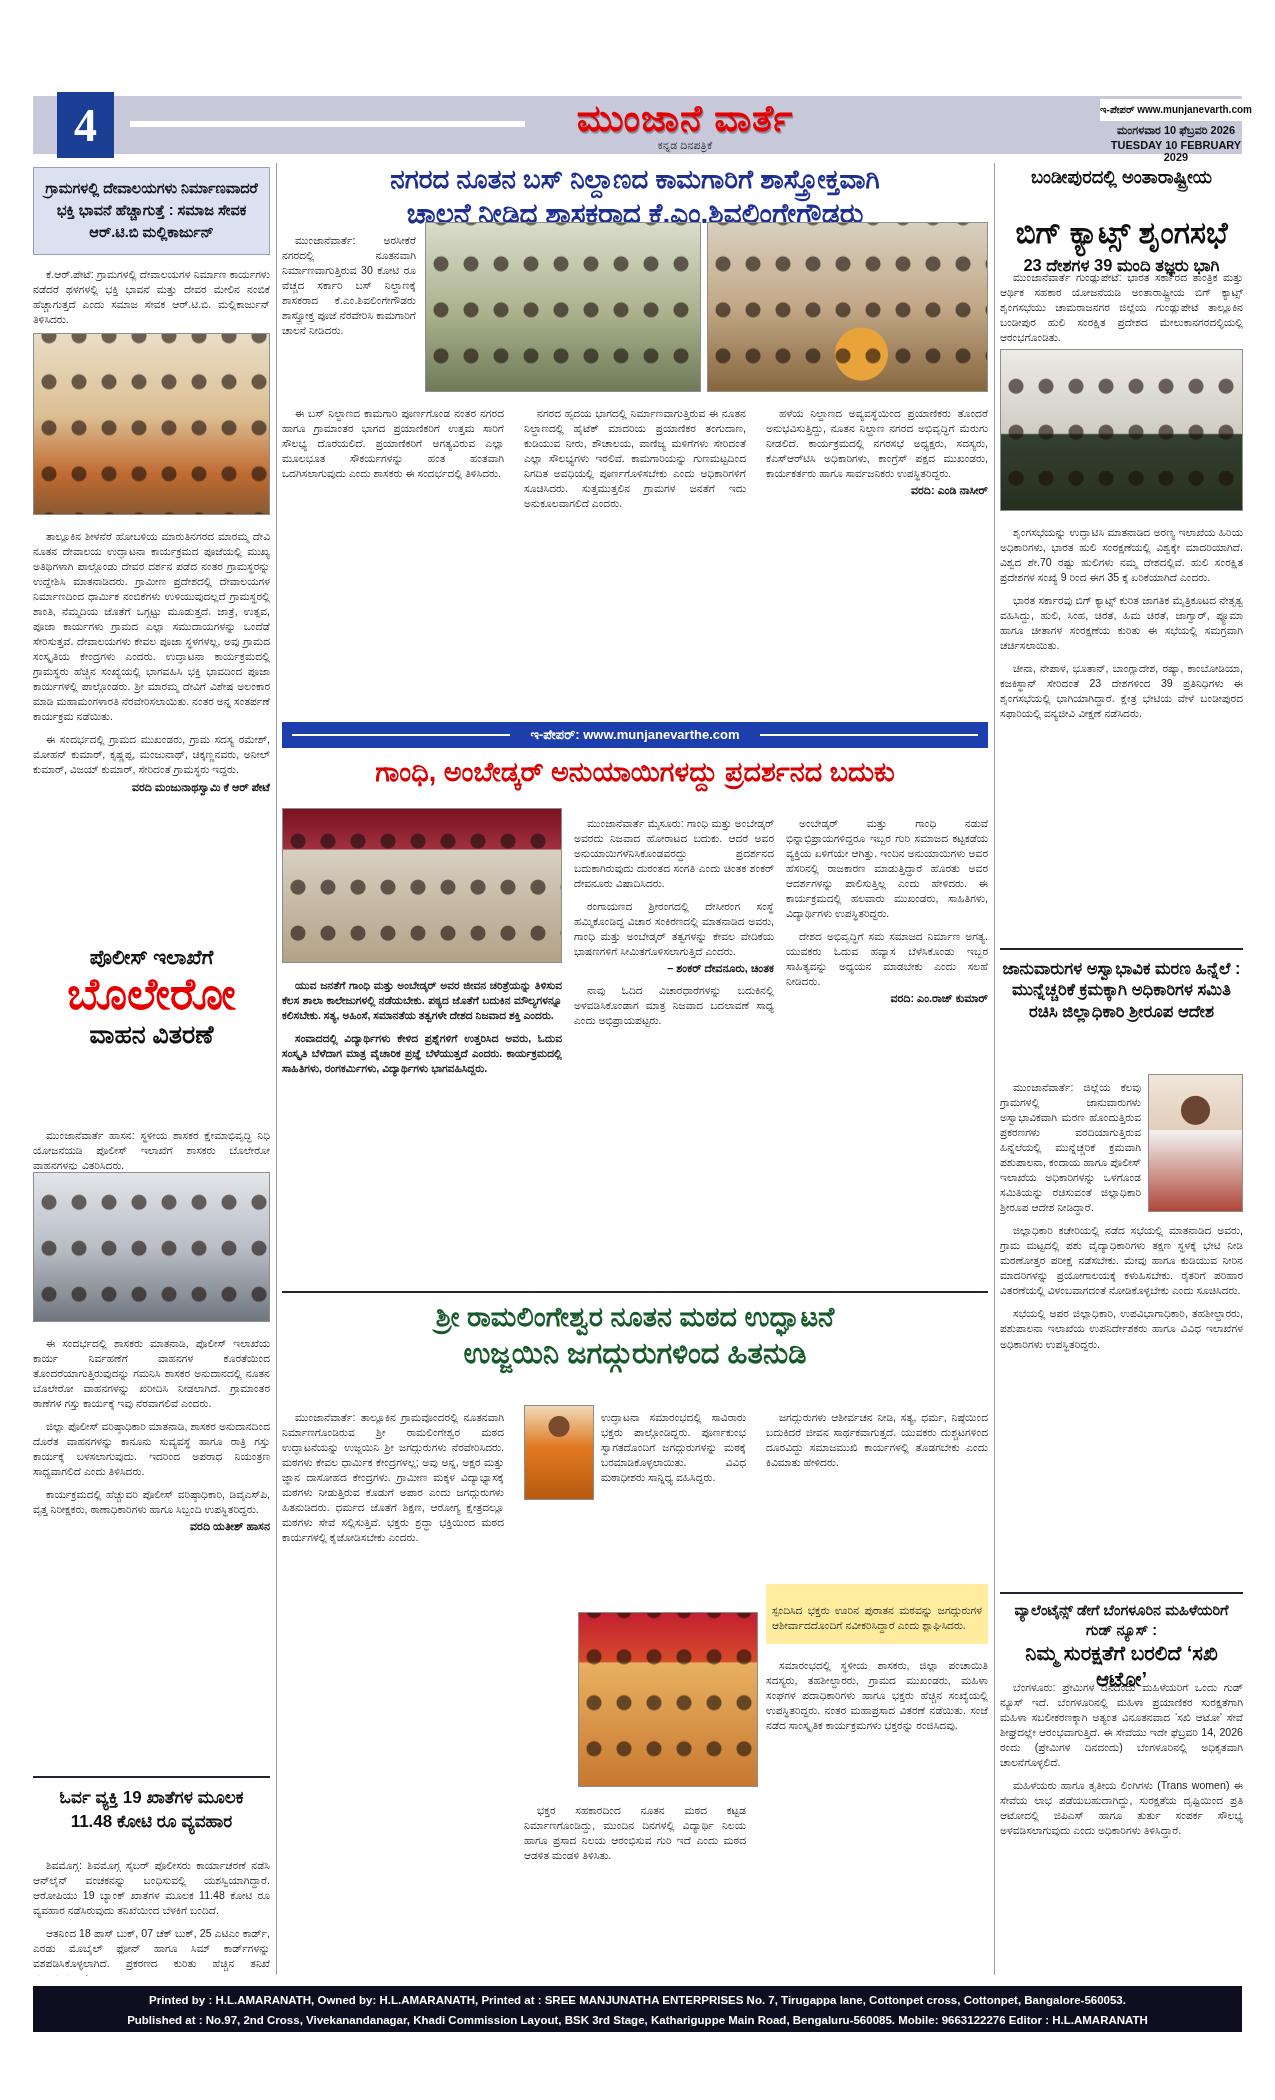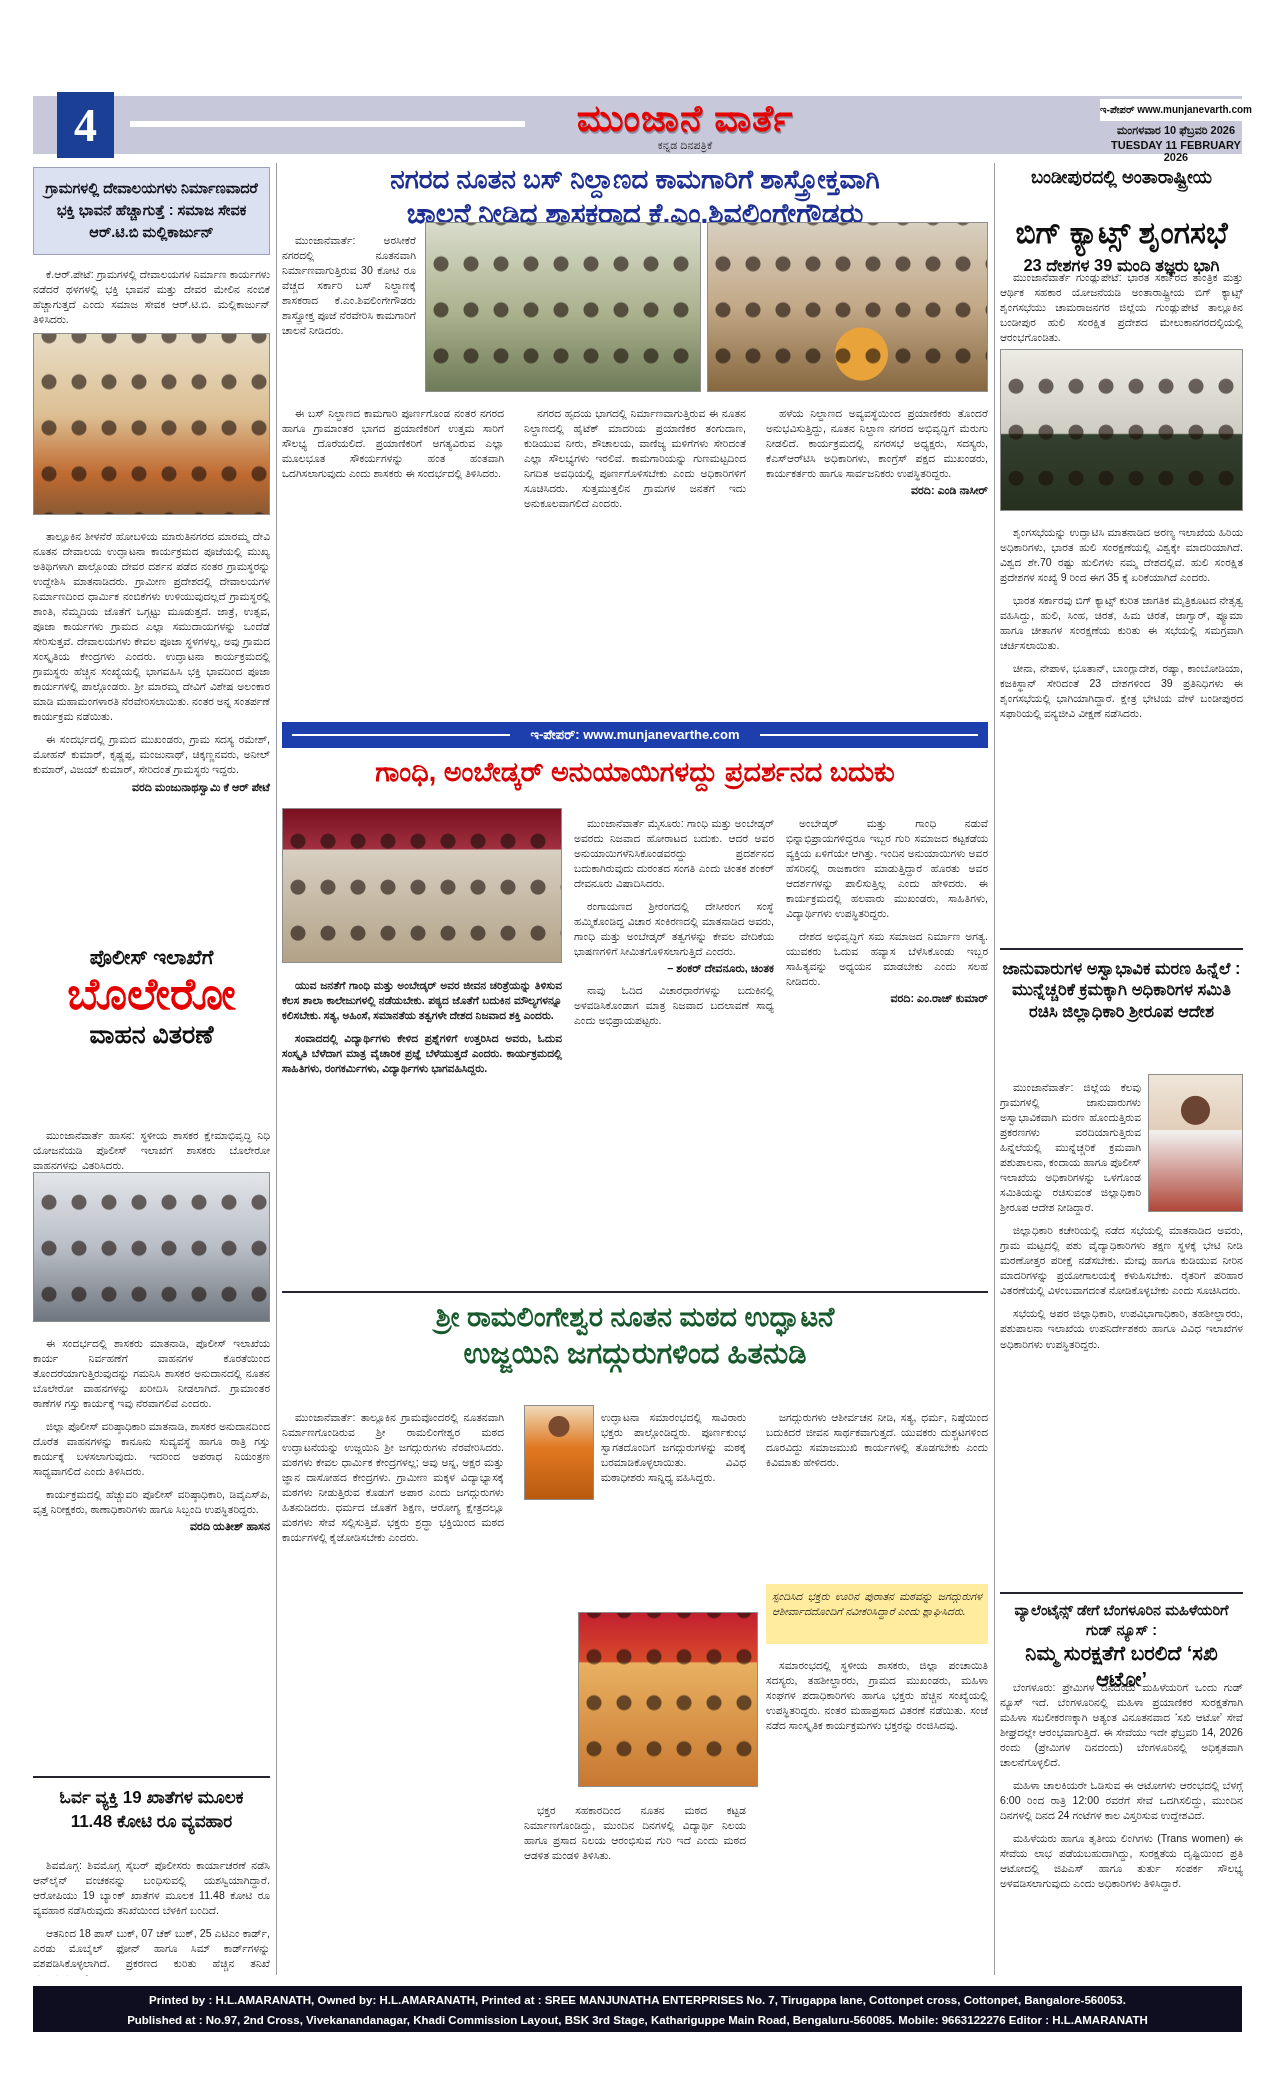--- a/index.html
+++ b/index.html
@@ -31,22 +31,22 @@
   .sz26{font-size:26px;} .sz28{font-size:28px;} .sz27{font-size:27px;} .sz29{font-size:29px;}
   .sz20{font-size:20px;} .sz44{font-size:44px;color:#e60000;line-height:1.1;}
   .sz25{font-size:25px;} .sz18{font-size:18px;} .sz30{font-size:30px;line-height:1.05;margin-top:28px;}
   .sz16{font-size:16.5px;} .sz17{font-size:17px;line-height:1.4;} .sz14{font-size:14.5px;line-height:1.4;}
   
   .col{overflow:hidden;}
   .para{font-size:10.6px;line-height:1.42;text-align:justify;color:#1b1b1b;margin:8px 0 3px;
         text-indent:13px;}
   .byline{font-weight:bold;font-size:11px;text-align:right;color:#111;margin-top:2px;}
   .quote{font-weight:bold;font-size:11px;text-align:right;color:#111;margin:3px 0;}
-  .yellowbox{background:#ffec9e;padding:5px 6px;box-sizing:border-box;font-size:10.6px;
-             line-height:1.4;text-align:justify;color:#1b1b1b;overflow:hidden;font-style:italic;}
+  .yellowbox{background:#ffec9e;padding:19px 6px;box-sizing:border-box;font-size:10.6px;
+             line-height:1.4;text-align:justify;color:#1b1b1b;overflow:hidden;}
   
   .banner{background:#1d3fae;color:#fff;font-weight:bold;font-size:13px;display:flex;
           align-items:center;justify-content:center;gap:10px;}
   .banner::before,.banner::after{content:"";flex:1;height:2px;background:#fff;margin:0 10px;}
   
   .photo{border:1px solid #8d8d8d;box-sizing:border-box;overflow:hidden;}
   .photo::before{content:"";position:absolute;inset:0;
      background-image:radial-gradient(circle at 50% 35%,rgba(28,16,10,.62) 7px,rgba(28,16,10,0) 8px);
      background-size:30px 46px;background-position:0 58%;}
   .nodots::before{display:none;}
@@ -79,21 +79,21 @@
 
   <div class="abs band" style="left:33px;top:96px;width:1209px;height:58px;"></div>
   <div class="abs whiteline" style="left:130px;top:121px;width:395px;height:6px;"></div>
   <div class="abs numbox" style="left:57px;top:92px;width:57px;height:66px;">
       <span>4</span>
     </div>
   <div class="abs masthead" style="left:520px;top:98px;width:330px;">ಮುಂಜಾನೆ ವಾರ್ತೆ</div>
   <div class="abs masthead-sub" style="left:520px;top:139px;width:330px;">ಕನ್ನಡ ದಿನಪತ್ರಿಕೆ</div>
   <div class="abs epaper" style="left:1100px;top:99px;width:152px;height:22px;">ಇ-ಪೇಪರ್ www.munjanevarth.com</div>
   <div class="abs hdate" style="left:1100px;top:124px;width:152px;">ಮಂಗಳವಾರ 10 ಫೆಬ್ರವರಿ 2026</div>
-  <div class="abs hdate" style="left:1100px;top:139px;width:152px;">TUESDAY 11 FEBRUARY 2026</div>
+  <div class="abs hdate" style="left:1100px;top:139px;width:152px;">TUESDAY 10 FEBRUARY 2029</div>
 
   <div class="abs vrule" style="left:276px;top:163px;height:1812px;"></div>
   <div class="abs vrule" style="left:994px;top:163px;height:1812px;"></div>
 
   <div class="abs hl-box" style="left:33px;top:167px;width:237px;height:88px;">ಗ್ರಾಮಗಳಲ್ಲಿ ದೇವಾಲಯಗಳು ನಿರ್ಮಾಣವಾದರೆ ಭಕ್ತಿ ಭಾವನೆ ಹೆಚ್ಚಾಗುತ್ತೆ : ಸಮಾಜ ಸೇವಕ ಆರ್.ಟಿ.ಬಿ ಮಲ್ಲಿಕಾರ್ಜುನ್</div>
   <div class="abs col" style="left:33px;top:259px;width:237px;height:72px;">
     <p class="para">ಕೆ.ಆರ್.ಪೇಟೆ: ಗ್ರಾಮಗಳಲ್ಲಿ ದೇವಾಲಯಗಳ ನಿರ್ಮಾಣ ಕಾರ್ಯಗಳು ನಡೆದರೆ ಥಳಗಳಲ್ಲಿ ಭಕ್ತಿ ಭಾವನೆ ಮತ್ತು ದೇವರ ಮೇಲಿನ ನಂಬಿಕೆ ಹೆಚ್ಚಾಗುತ್ತದೆ ಎಂದು ಸಮಾಜ ಸೇವಕ ಆರ್.ಟಿ.ಬಿ. ಮಲ್ಲಿಕಾರ್ಜುನ್ ತಿಳಿಸಿದರು.</p>
   </div>
   <div class="abs photo ph-temple" style="left:33px;top:333px;width:237px;height:182px;"></div>
   <div class="abs col" style="left:33px;top:521px;width:237px;height:400px;">
@@ -220,21 +220,20 @@
     <p class="para">ಮುಂಜಾನೆವಾರ್ತೆ: ಜಿಲ್ಲೆಯ ಕೆಲವು ಗ್ರಾಮಗಳಲ್ಲಿ ಜಾನುವಾರುಗಳು ಅಸ್ವಾಭಾವಿಕವಾಗಿ ಮರಣ ಹೊಂದುತ್ತಿರುವ ಪ್ರಕರಣಗಳು ವರದಿಯಾಗುತ್ತಿರುವ ಹಿನ್ನೆಲೆಯಲ್ಲಿ ಮುನ್ನೆಚ್ಚರಿಕೆ ಕ್ರಮವಾಗಿ ಪಶುಪಾಲನಾ, ಕಂದಾಯ ಹಾಗೂ ಪೊಲೀಸ್ ಇಲಾಖೆಯ ಅಧಿಕಾರಿಗಳನ್ನು ಒಳಗೊಂಡ ಸಮಿತಿಯನ್ನು ರಚಿಸುವಂತೆ ಜಿಲ್ಲಾಧಿಕಾರಿ ಶ್ರೀರೂಪ ಆದೇಶ ನೀಡಿದ್ದಾರೆ.</p>
     <p class="para">ಜಿಲ್ಲಾಧಿಕಾರಿ ಕಚೇರಿಯಲ್ಲಿ ನಡೆದ ಸಭೆಯಲ್ಲಿ ಮಾತನಾಡಿದ ಅವರು, ಗ್ರಾಮ ಮಟ್ಟದಲ್ಲಿ ಪಶು ವೈದ್ಯಾಧಿಕಾರಿಗಳು ತಕ್ಷಣ ಸ್ಥಳಕ್ಕೆ ಭೇಟಿ ನೀಡಿ ಮರಣೋತ್ತರ ಪರೀಕ್ಷೆ ನಡೆಸಬೇಕು. ಮೇವು ಹಾಗೂ ಕುಡಿಯುವ ನೀರಿನ ಮಾದರಿಗಳನ್ನು ಪ್ರಯೋಗಾಲಯಕ್ಕೆ ಕಳುಹಿಸಬೇಕು. ರೈತರಿಗೆ ಪರಿಹಾರ ವಿತರಣೆಯಲ್ಲಿ ವಿಳಂಬವಾಗದಂತೆ ನೋಡಿಕೊಳ್ಳಬೇಕು ಎಂದು ಸೂಚಿಸಿದರು.</p>
     <p class="para">ಸಭೆಯಲ್ಲಿ ಅಪರ ಜಿಲ್ಲಾಧಿಕಾರಿ, ಉಪವಿಭಾಗಾಧಿಕಾರಿ, ತಹಶೀಲ್ದಾರರು, ಪಶುಪಾಲನಾ ಇಲಾಖೆಯ ಉಪನಿರ್ದೇಶಕರು ಹಾಗೂ ವಿವಿಧ ಇಲಾಖೆಗಳ ಅಧಿಕಾರಿಗಳು ಉಪಸ್ಥಿತರಿದ್ದರು.</p>
   </div>
 
   <div class="abs hrule" style="left:1000px;top:1592px;width:243px;"></div>
   <div class="abs hl-black sz14" style="left:1000px;top:1600px;width:243px;">ವ್ಯಾಲೆಂಟೈನ್ಸ್ ಡೇಗೆ ಬೆಂಗಳೂರಿನ ಮಹಿಳೆಯರಿಗೆ ಗುಡ್ ನ್ಯೂಸ್ :</div>
   <div class="abs hl-black sz20" style="left:1000px;top:1640px;width:243px;">ನಿಮ್ಮ ಸುರಕ್ಷತೆಗೆ ಬರಲಿದೆ ‘ಸಖಿ ಆಟೋ’</div>
   <div class="abs col" style="left:1000px;top:1672px;width:243px;height:306px;">
     <p class="para">ಬೆಂಗಳೂರು: ಪ್ರೇಮಿಗಳ ದಿನದಂದು ಮಹಿಳೆಯರಿಗೆ ಒಂದು ಗುಡ್ ನ್ಯೂಸ್ ಇದೆ. ಬೆಂಗಳೂರಿನಲ್ಲಿ ಮಹಿಳಾ ಪ್ರಯಾಣಿಕರ ಸುರಕ್ಷತೆಗಾಗಿ ಮಹಿಳಾ ಸಬಲೀಕರಣಕ್ಕಾಗಿ ಅತ್ಯಂತ ವಿನೂತನವಾದ ‘ಸಖಿ ಆಟೋ’ ಸೇವೆ ಶೀಘ್ರದಲ್ಲೇ ಆರಂಭವಾಗುತ್ತಿದೆ. ಈ ಸೇವೆಯು ಇದೇ ಫೆಬ್ರವರಿ 14, 2026 ರಂದು (ಪ್ರೇಮಿಗಳ ದಿನದಂದು) ಬೆಂಗಳೂರಿನಲ್ಲಿ ಅಧಿಕೃತವಾಗಿ ಚಾಲನೆಗೊಳ್ಳಲಿದೆ.</p>
-    <p class="para">ಮಹಿಳಾ ಚಾಲಕಿಯರೇ ಓಡಿಸುವ ಈ ಆಟೋಗಳು ಆರಂಭದಲ್ಲಿ ಬೆಳಗ್ಗೆ 6:00 ರಿಂದ ರಾತ್ರಿ 12:00 ರವರೆಗೆ ಸೇವೆ ಒದಗಿಸಲಿದ್ದು, ಮುಂದಿನ ದಿನಗಳಲ್ಲಿ ದಿನದ 24 ಗಂಟೆಗಳ ಕಾಲ ವಿಸ್ತರಿಸುವ ಉದ್ದೇಶವಿದೆ.</p>
     <p class="para">ಮಹಿಳೆಯರು ಹಾಗೂ ತೃತೀಯ ಲಿಂಗಿಗಳು (Trans women) ಈ ಸೇವೆಯ ಲಾಭ ಪಡೆಯಬಹುದಾಗಿದ್ದು, ಸುರಕ್ಷತೆಯ ದೃಷ್ಟಿಯಿಂದ ಪ್ರತಿ ಆಟೋದಲ್ಲಿ ಜಿಪಿಎಸ್ ಹಾಗೂ ತುರ್ತು ಸಂಪರ್ಕ ಸೌಲಭ್ಯ ಅಳವಡಿಸಲಾಗುವುದು ಎಂದು ಅಧಿಕಾರಿಗಳು ತಿಳಿಸಿದ್ದಾರೆ.</p>
   </div>
 
   <div class="abs footer" style="left:33px;top:1986px;width:1209px;height:46px;">
     <div>Printed by : H.L.AMARANATH, Owned by: H.L.AMARANATH, Printed at : SREE MANJUNATHA ENTERPRISES No. 7, Tirugappa lane, Cottonpet cross, Cottonpet, Bangalore-560053.</div>
     <div>Published at : No.97, 2nd Cross, Vivekanandanagar, Khadi Commission Layout, BSK 3rd Stage, Kathariguppe Main Road, Bengaluru-560085. Mobile: 9663122276 Editor : H.L.AMARANATH</div>
   </div>
 
 </div>
 

